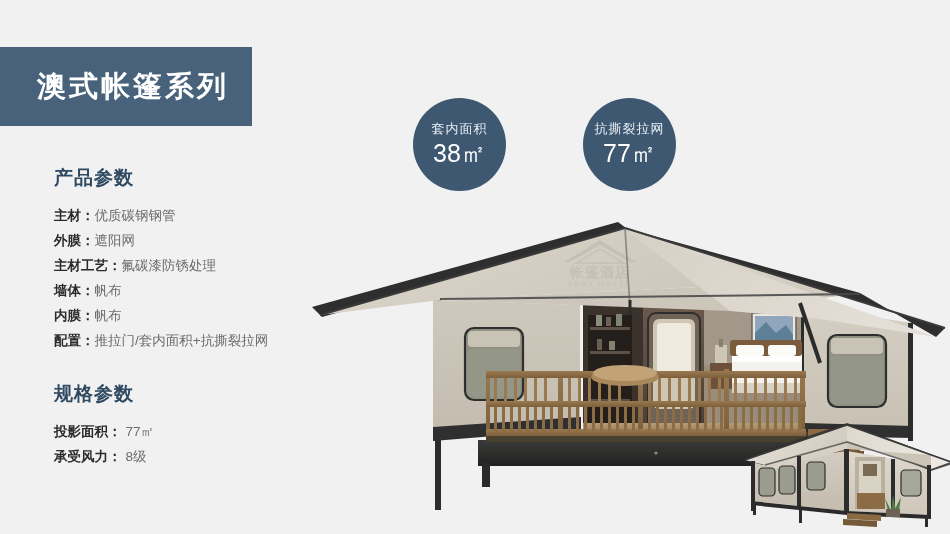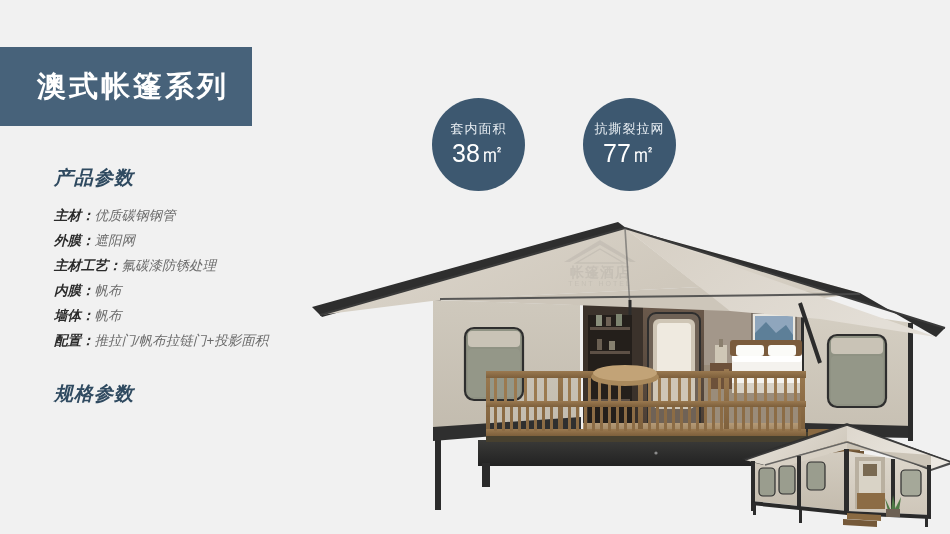--- a/index.html
+++ b/index.html
@@ -43,21 +43,20 @@
     letter-spacing: 3px;
     white-space: nowrap;
   }
 
   
   .spec-panel {
     position: absolute;
     left: 54px;
     top: 165px;
     width: 300px;
-    font-style: italic;
   }
   .section-heading {
     color: #2f4a60;
     font-size: 19px;
     font-weight: bold;
     letter-spacing: 1px;
     margin: 0 0 12px 0;
   }
   .spec-list {
     list-style: none;
@@ -113,21 +112,21 @@
     color: #e8eef3;
     margin-bottom: 1px;
   }
   .stat-circle .stat-value {
     font-size: 25px;
     line-height: 30px;
     letter-spacing: 0px;
     color: #ffffff;
     font-weight: normal;
   }
-  #circle-1 { left: 432px; top: 98px; width: 93px; height: 93px; }
+  #circle-1 { left: 413px; top: 98px; width: 93px; height: 93px; }
   #circle-2 { left: 583px; top: 98px; width: 93px; height: 93px; }
   #circle-3 { left: 755px; top: 101px; width: 86px; height: 86px; }
   #circle-3 .stat-value { font-size: 22px; }
 
   
   .tent-stage {
     position: absolute;
     left: 300px;
     top: 195px;
     width: 650px;
@@ -203,34 +202,40 @@
       <li>
         <span class="k">主材：</span><span class="v">优质碳钢钢管</span>
       </li>
       <li>
         <span class="k">外膜：</span><span class="v">遮阳网</span>
       </li>
       <li>
         <span class="k">主材工艺：</span><span class="v">氟碳漆防锈处理</span>
       </li>
       <li>
+        <span class="k">墙体：</span><span class="v">帆布</span>
+      </li>
+      <li>
         <span class="k">内膜：</span><span class="v">帆布</span>
       </li>
       <li>
-        <span class="k">墙体：</span><span class="v">帆布</span>
-      </li>
-      <li>
-        <span class="k">配置：</span><span class="v">推拉门/帆布拉链门+投影面积</span>
+        <span class="k">配置：</span><span class="v">推拉门/套内面积+抗撕裂拉网</span>
       </li>
     </ul>
 
     <div class="section-gap"></div>
 
     <h2 class="section-heading">规格参数</h2>
     <ul class="spec-list spec-list--gauge">
+      <li>
+        <span class="k">投影面积：</span><span class="v">77㎡</span>
+      </li>
+      <li>
+        <span class="k">承受风力：</span><span class="v">8级</span>
+      </li>
     </ul>
 
   </div>
 
   <div class="tent-stage">
     <svg class="tent-svg" viewBox="0 0 650 290" xmlns="http://www.w3.org/2000/svg">
       <defs>
         <linearGradient id="canvasLeft" x1="0" y1="0" x2="1" y2="0.5">
           <stop offset="0%" stop-color="#ddd7cd"></stop>
           <stop offset="100%" stop-color="#cfc8bc"></stop>

